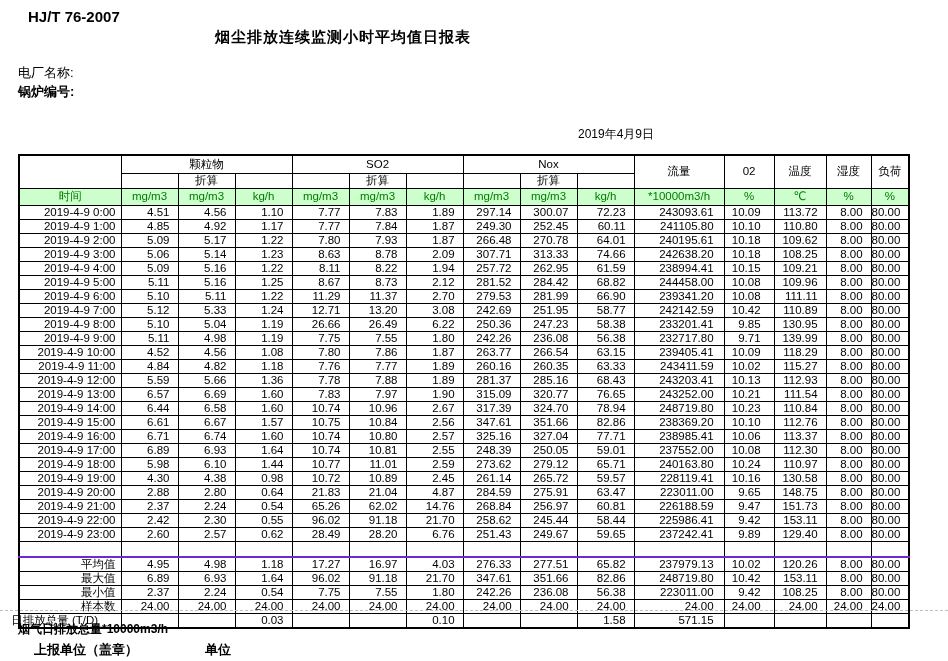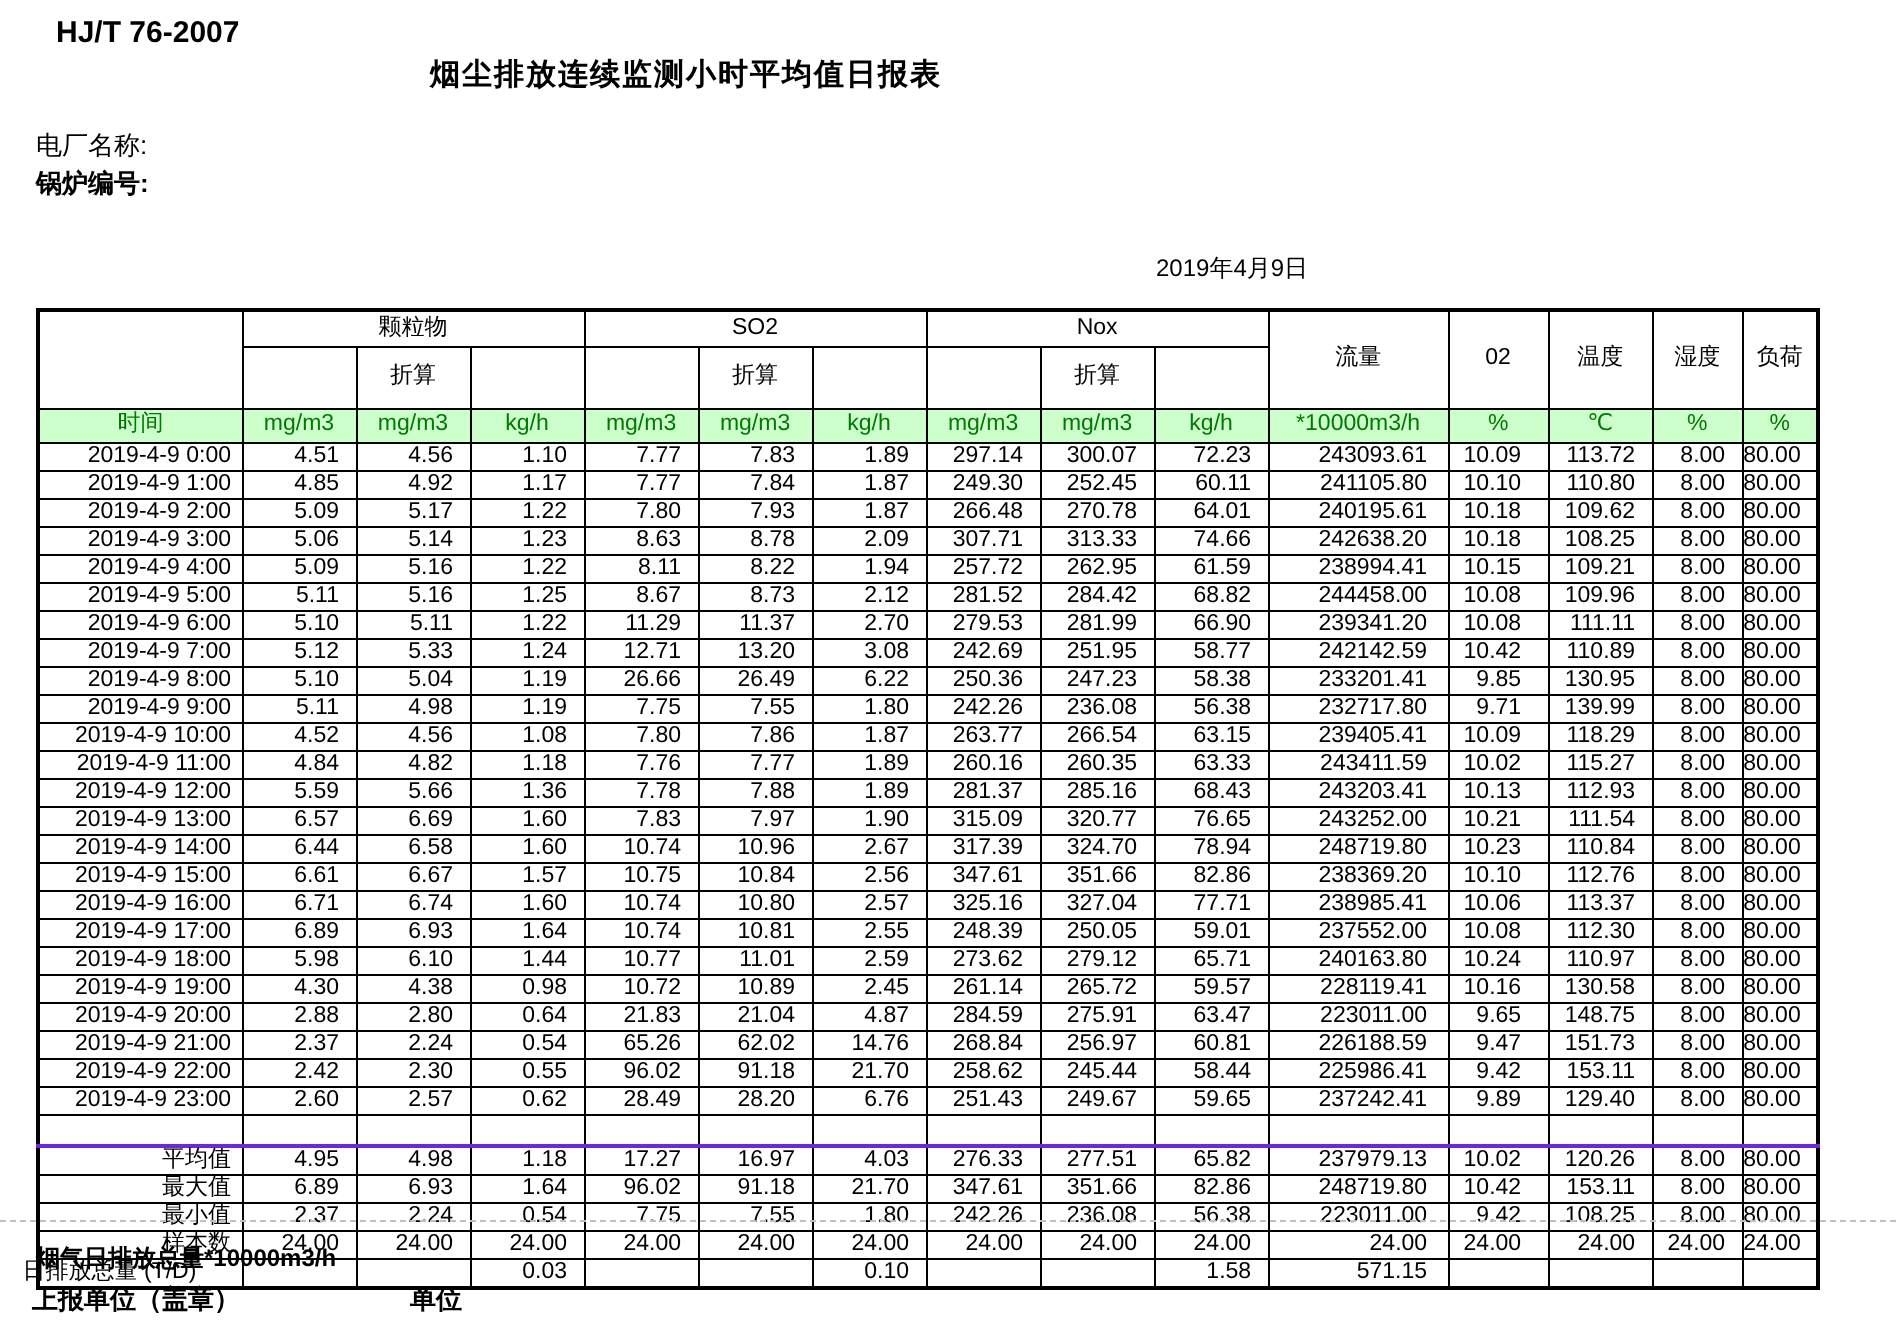--- a/index.html
+++ b/index.html
@@ -13,32 +13,32 @@
   #report-date  { left:578px; top:94px; font-size:12px;margin-top:32px; }
 
   #report-table { position:absolute; left:18px; top:112px; width:890px;
                   border-collapse:collapse; table-layout:fixed;
                   border:2px solid #000; font-size:11.5px;margin-top:42px; }
   #report-table th, #report-table td { border:1px solid #000; padding:0 8px 0 0;
                   height:14px; line-height:13px; text-align:right; overflow:visible;
                   font-weight:normal; }
   #report-table thead th { text-align:center; padding:0; }
   #report-table tr.grp th { height:18px; }
-  #report-table tr.conv th { height:31px; }
+  #report-table tr.conv th { height:15px; }
   #report-table tr.units th { height:17px; background:#ccffcc; color:#007a00; }
   #report-table td.time { padding-right:5px; }
   #report-table td.c10 { padding-right:10px; }
   #report-table td.c11 { padding-right:13px; }
   #report-table tr.empty-row td { height:16px; }
   #report-table tr.sum-first td { border-top:2px solid #6d28d9; }
   #report-table td .ovf { position:relative; left:-13px; display:block;
                   text-align:center; white-space:nowrap; }
   #print-break { left:0; top:610px; width:948px; border-top:1px dashed #c0c0c0; height:0; }
   #footer-flow { left:18px; top:621px; font-size:12px; font-weight:bold; }
-  #footer-report-unit { left:16px; top:641px; font-size:13px; font-weight:bold; }
+  #footer-report-unit { left:34px; top:641px; font-size:13px; font-weight:bold; }
   #footer-unit { left:205px; top:641px; font-size:13px; font-weight:bold; }
 </style>
 </head>
 <body>
 
 <div class="abs" id="standard">HJ/T  76-2007</div>
 <div class="abs" id="title">烟尘排放连续监测小时平均值日报表</div>
 <div class="abs" id="plant-label">电厂名称:</div>
 <div class="abs" id="boiler-label">锅炉编号:</div>
 <div class="abs" id="report-date">2019年4月9日</div>

